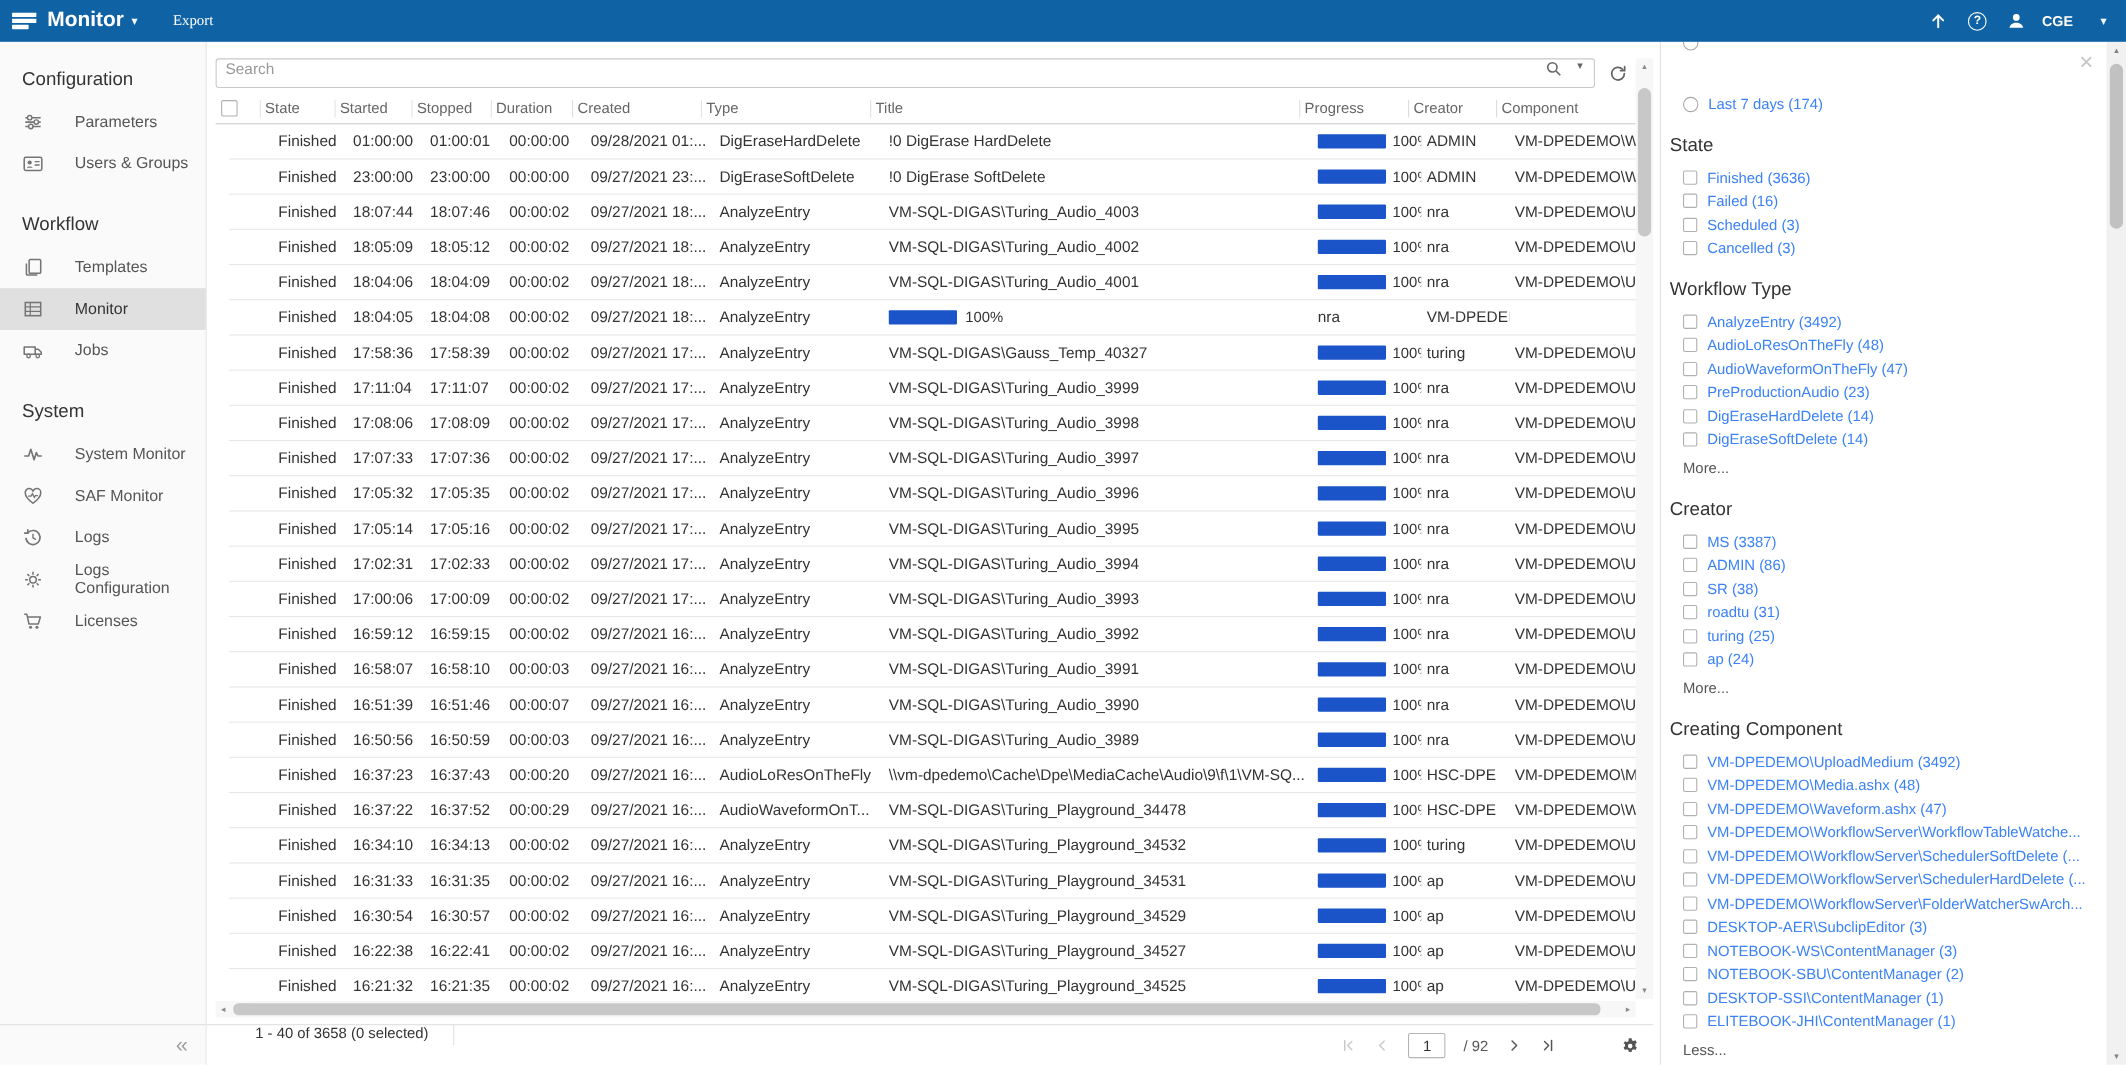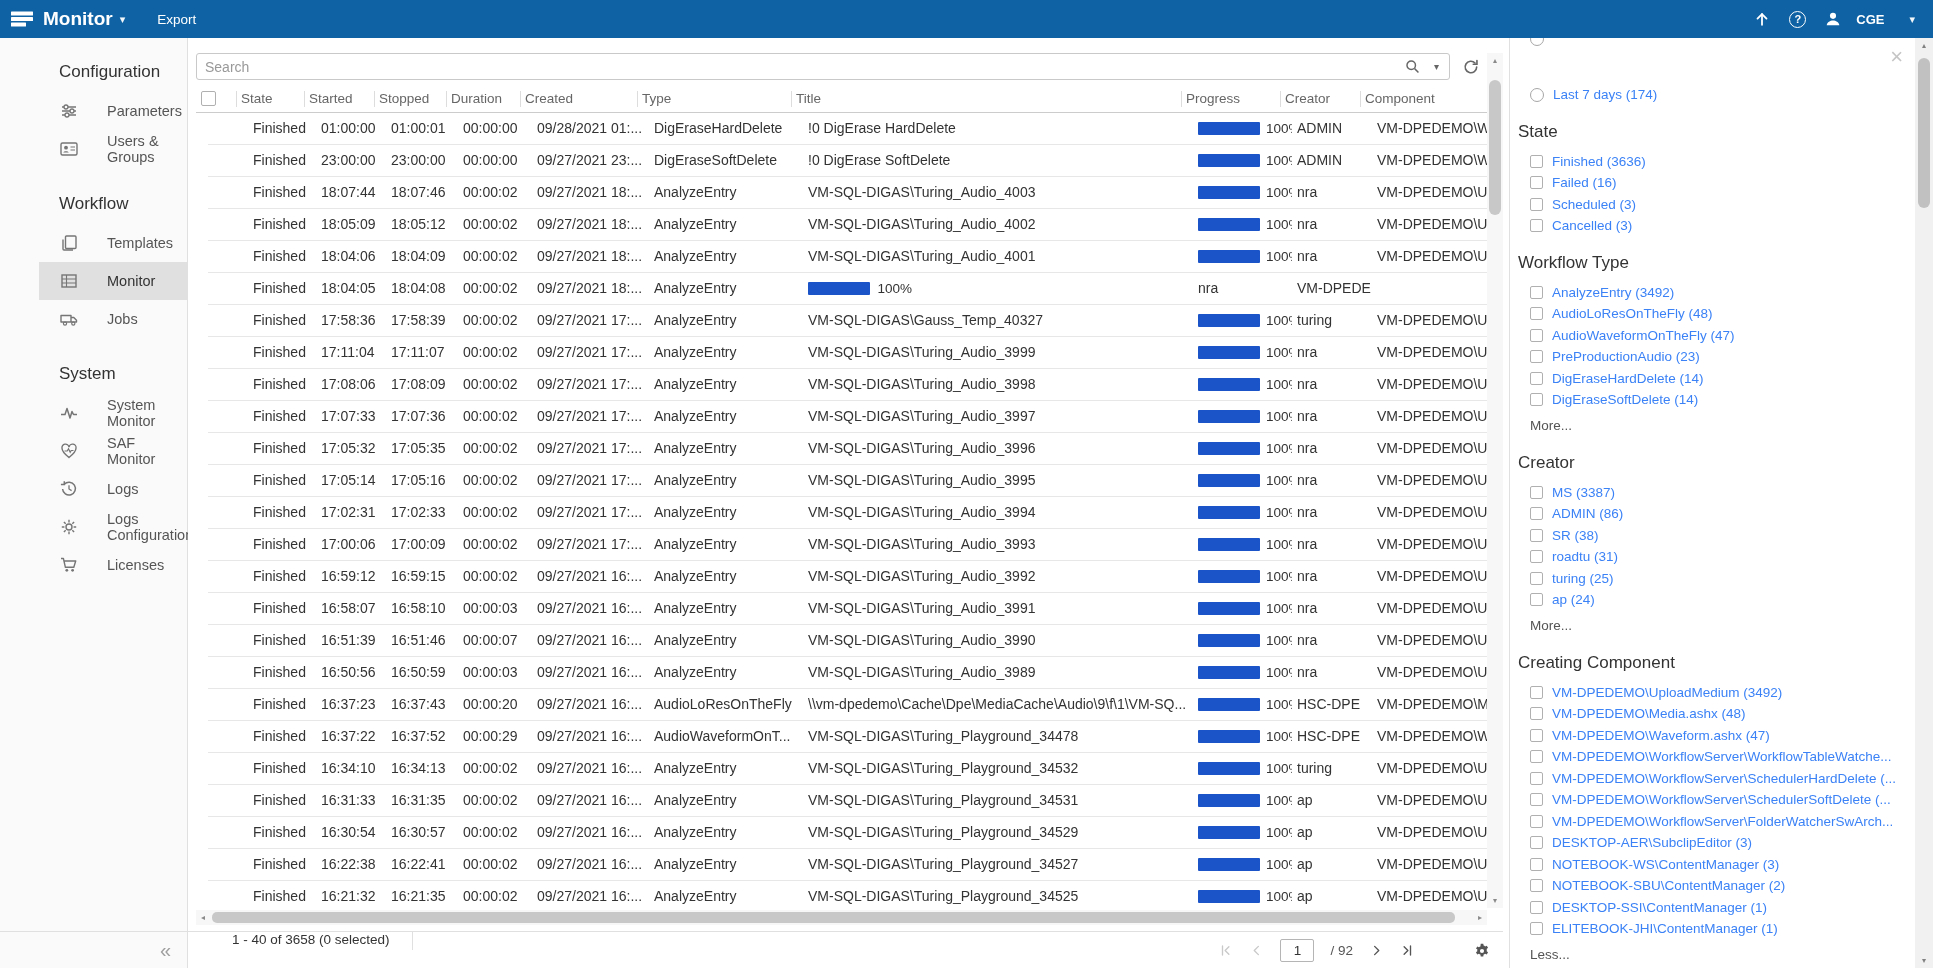--- a/index.html
+++ b/index.html
@@ -6,44 +6,44 @@
   html,body{width:1933px;height:968px;overflow:hidden;background:#fff;font-family:"Liberation Sans",sans-serif;}
   .app{position:relative;width:1933px;height:968px;}
 
   
   .topbar{position:absolute;top:0;left:0;right:0;height:38px;background:#0f63a5;color:#fff;display:flex;align-items:center;justify-content:space-between;padding:0 18px 0 10px;z-index:5;}
   .tb-left{display:flex;align-items:center;}
   .tb-logo{width:24px;height:20px;margin-right:9px;}
   .tb-logo svg{display:block;width:24px;height:20px;}
   .tb-title{font-size:19px;font-weight:bold;}
   .tb-caret{margin-left:7px;font-size:11px;opacity:.95;cursor:pointer;}
-  .tb-export{margin-left:32px;font-size:13.5px;cursor:pointer;}
+  .tb-export{margin-left:32px;font-size:13.5px;cursor:pointer;font-family:Liberation Serif, serif;}
   .tb-right{display:flex;align-items:center;gap:18px;}
   .tb-icon{display:flex;align-items:center;cursor:pointer;}
   .tb-icon svg{width:18px;height:18px;display:block;}
   .help-badge{width:17px;height:17px;border:1.5px solid #fff;border-radius:50%;font-size:11px;display:flex;align-items:center;justify-content:center;font-weight:bold;cursor:pointer;}
   .tb-user{font-size:13px;font-weight:bold;margin-left:-4px;cursor:pointer;}
 
   
   .sidebar{position:absolute;top:38px;left:0;width:188px;bottom:0;background:#fafafa;border-right:1px solid #e0e0e0;}
-  .nav{padding-top:24px;padding-left:39px;}
+  .nav{padding-top:24px;}
   .nav-title{padding-left:20px;margin:26px 0 10px;font-size:17px;color:#333;font-weight:500;}
   .nav .nav-title:first-child{margin-top:0;}
   .nav-item{display:flex;align-items:center;height:38px;padding-left:20px;gap:28px;font-size:14.5px;color:#555;cursor:pointer;}
   .nav-item.selected{background:#e0e0e0;color:#333;}
   .nav-icon{width:20px;height:20px;flex:none;}
   .nav-icon svg{width:20px;height:20px;display:block;}
   .sidebar-footer{position:absolute;bottom:0;left:0;right:0;height:37px;border-top:1px solid #e0e0e0;display:flex;align-items:center;justify-content:flex-end;padding-right:16px;}
   .collapse-btn{color:#9e9e9e;font-size:20px;cursor:pointer;line-height:1;}
 
   
   .main{position:absolute;top:38px;left:188px;width:1315px;bottom:0;background:#fff;
         --cols:40px 68px 70px 72px 74px 117px 154px minmax(0,1fr) 99px 80px 127px;}
   .searchbar{position:absolute;top:15px;left:8px;width:1284px;display:flex;align-items:center;gap:12px;}
-  .search-box{flex:1;height:27px;border:1px solid #c9c9c9;border-radius:3px;display:flex;align-items:center;background:#fff;}
+  .search-box{flex:1;height:27px;border:1px solid #c9c9c9;border-radius:3px;display:flex;align-items:flex-start;background:#fff;}
   .search-box input{flex:1;border:none;outline:none;font:14px "Liberation Sans",sans-serif;color:#333;padding:0 8px;background:transparent;}
   .search-box input::placeholder{color:#999;}
   .sb-icon{display:flex;align-items:center;color:#666;margin-right:13px;cursor:pointer;}
   .sb-icon svg{width:17px;height:17px;display:block;}
   .sb-caret{font-size:10px;color:#666;margin-right:10px;cursor:pointer;}
   .refresh{color:#666;cursor:pointer;display:flex;align-items:center;}
   .refresh svg{width:18px;height:18px;display:block;}
 
   .thead{position:absolute;top:48px;left:8px;width:1291px;height:27px;border-bottom:1px solid #ccc;display:grid;grid-template-columns:var(--cols);}
   .thead .cell{font-size:13.5px;color:#666;line-height:26px;padding-left:5px;position:relative;overflow:hidden;white-space:nowrap;cursor:pointer;}
@@ -823,25 +823,25 @@
           <div class="filter-option">
             <span class="checkbox"></span>
             <span class="filter-label">VM-DPEDEMO\Waveform.ashx (47)</span>
           </div>
           <div class="filter-option">
             <span class="checkbox"></span>
             <span class="filter-label">VM-DPEDEMO\WorkflowServer\WorkflowTableWatche...</span>
           </div>
           <div class="filter-option">
             <span class="checkbox"></span>
+            <span class="filter-label">VM-DPEDEMO\WorkflowServer\SchedulerSoftDelete (...</span>
+          </div>
+          <div class="filter-option">
+            <span class="checkbox"></span>
             <span class="filter-label">VM-DPEDEMO\WorkflowServer\SchedulerHardDelete (...</span>
-          </div>
-          <div class="filter-option">
-            <span class="checkbox"></span>
-            <span class="filter-label">VM-DPEDEMO\WorkflowServer\SchedulerSoftDelete (...</span>
           </div>
           <div class="filter-option">
             <span class="checkbox"></span>
             <span class="filter-label">VM-DPEDEMO\WorkflowServer\FolderWatcherSwArch...</span>
           </div>
           <div class="filter-option">
             <span class="checkbox"></span>
             <span class="filter-label">DESKTOP-AER\SubclipEditor (3)</span>
           </div>
           <div class="filter-option">

